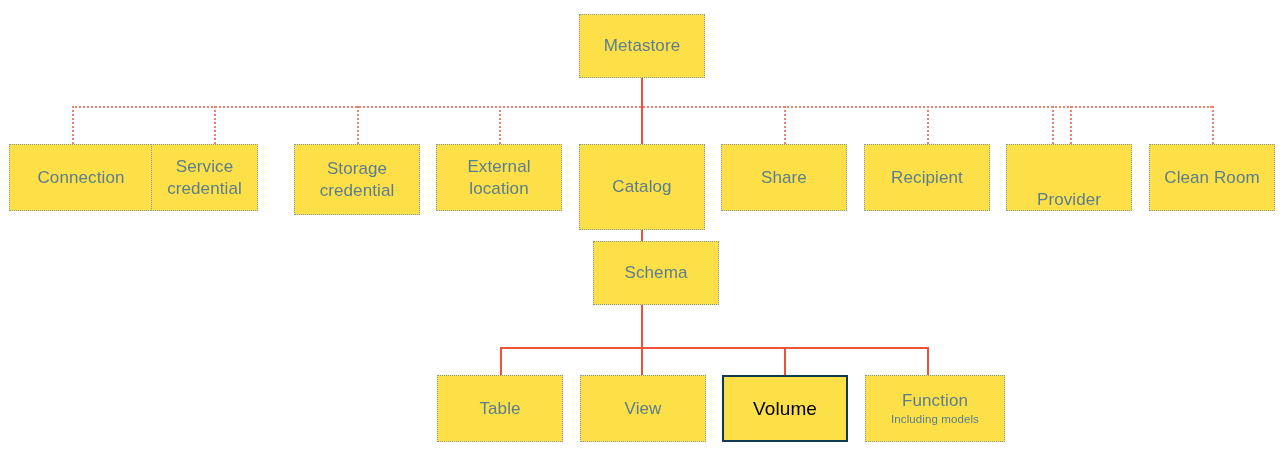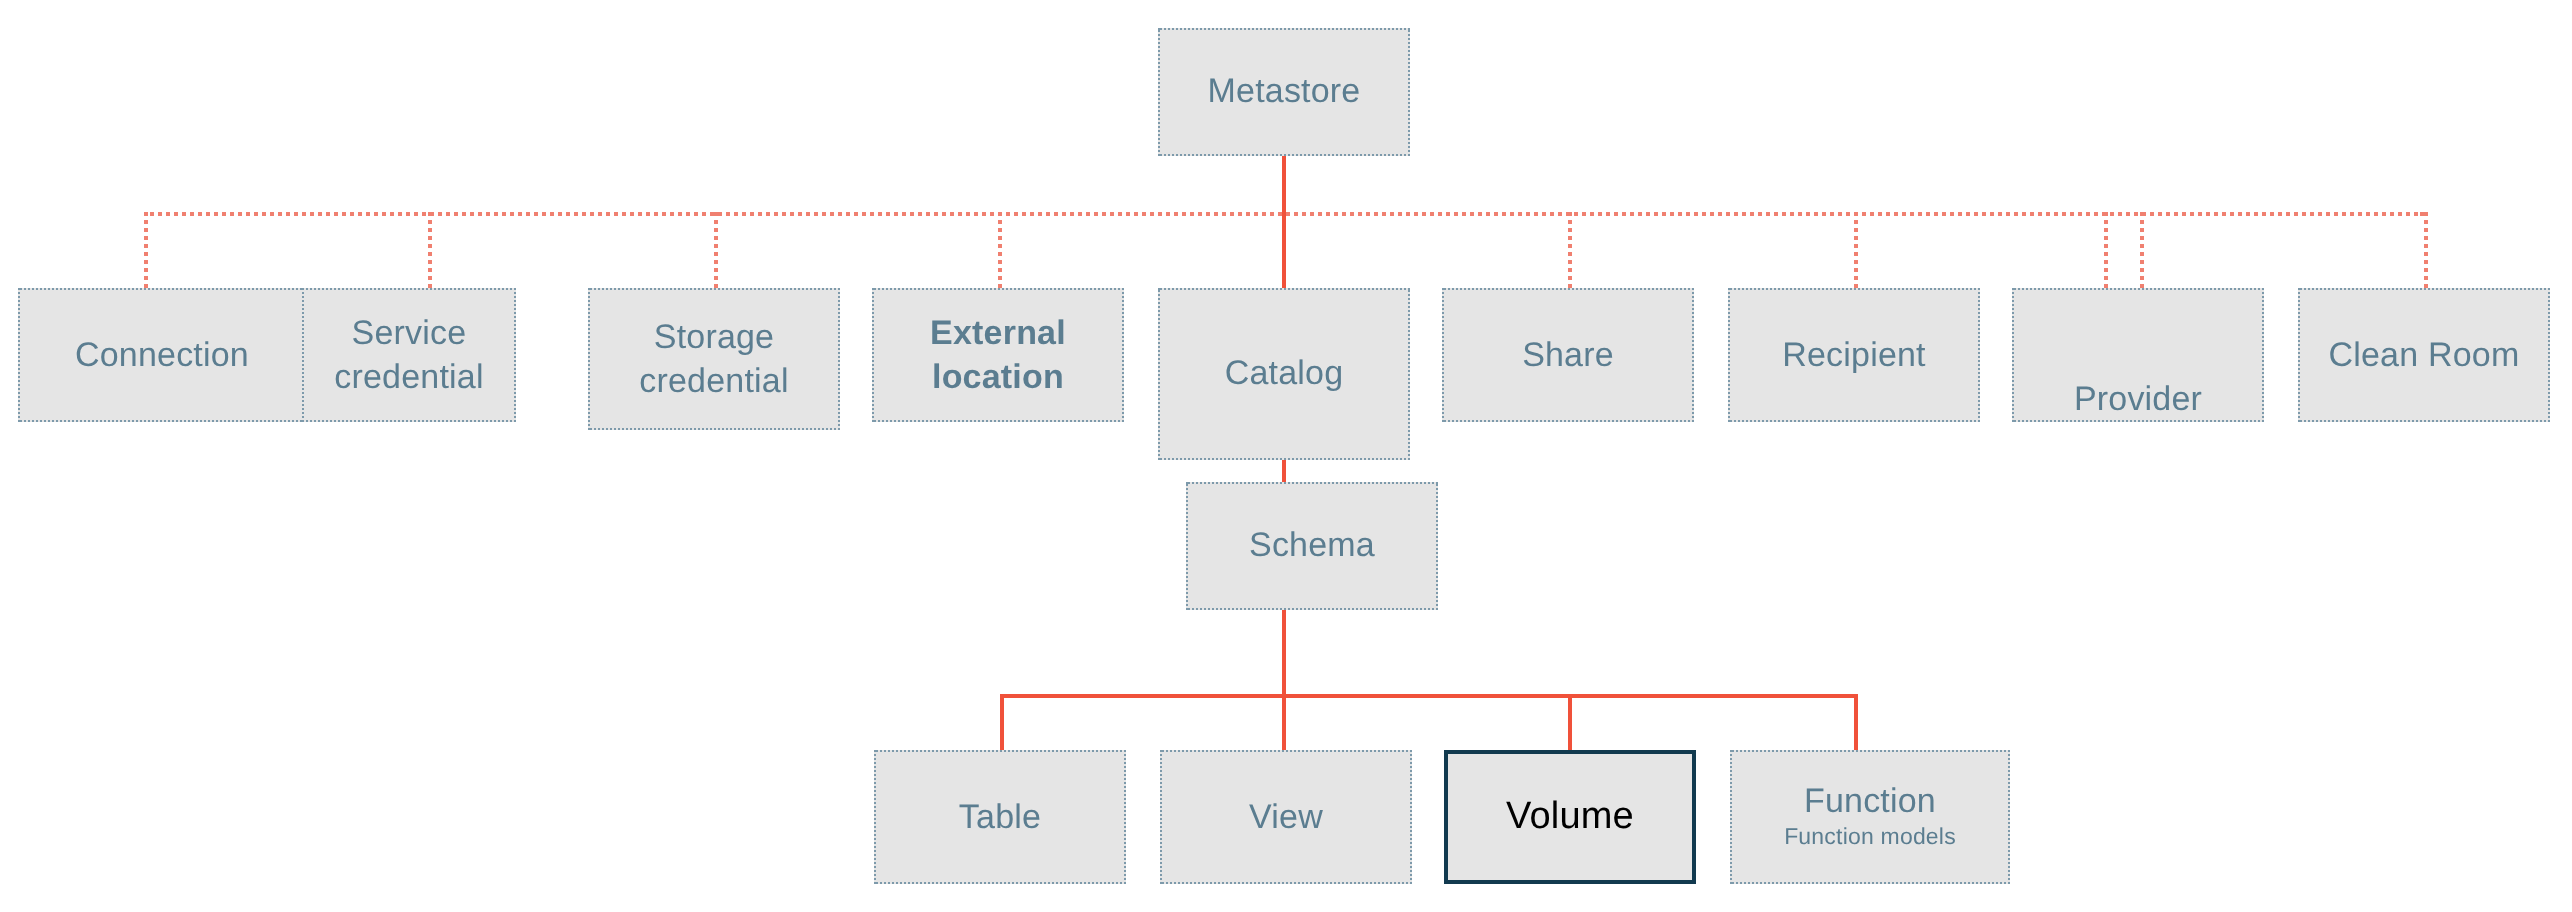--- a/index.html
+++ b/index.html
@@ -13,21 +13,21 @@
     height: 456px;
     background: #ffffff;
     font-family: "Liberation Sans", sans-serif;
     overflow: hidden;
   }
 
   
   .node {
     position: absolute;
     box-sizing: border-box;
-    background: #e5e5e5;
+    background: #fde047;
     border: 1px dotted #7d9aab;
     display: flex;
     flex-direction: column;
     align-items: center;
     justify-content: center;
     text-align: center;
     color: #5b7d90;
     font-size: 17px;
     line-height: 1.25;
     letter-spacing: 0.1px;
@@ -110,21 +110,21 @@
   </div>
 
   <div class="node" style="left:151px; top:144px; width:107px; height:67px;">
     <span class="label">Service credential</span>
   </div>
 
   <div class="node" style="left:294px; top:144px; width:126px; height:71px;">
     <span class="label">Storage credential</span>
   </div>
 
-  <div class="node" style="left:436px; top:144px; width:126px; height:67px;font-weight:bold;">
+  <div class="node" style="left:436px; top:144px; width:126px; height:67px;">
     <span class="label">External location</span>
   </div>
 
   <div class="node" style="left:579px; top:144px; width:126px; height:86px;">
     <span class="label">Catalog</span>
   </div>
 
   <div class="node" style="left:721px; top:144px; width:126px; height:67px;">
     <span class="label">Share</span>
   </div>
@@ -152,16 +152,16 @@
   <div class="node" style="left:580px; top:375px; width:126px; height:67px;">
     <span class="label">View</span>
   </div>
 
   <div class="node highlight" style="left:722px; top:375px; width:126px; height:67px;">
     <span class="label">Volume</span>
   </div>
 
   <div class="node" style="left:865px; top:375px; width:140px; height:67px;">
     <span class="label">Function</span>
-    <span class="sublabel">Function models</span>
+    <span class="sublabel">Including models</span>
   </div>
 
 </div>
 
 </body></html>

